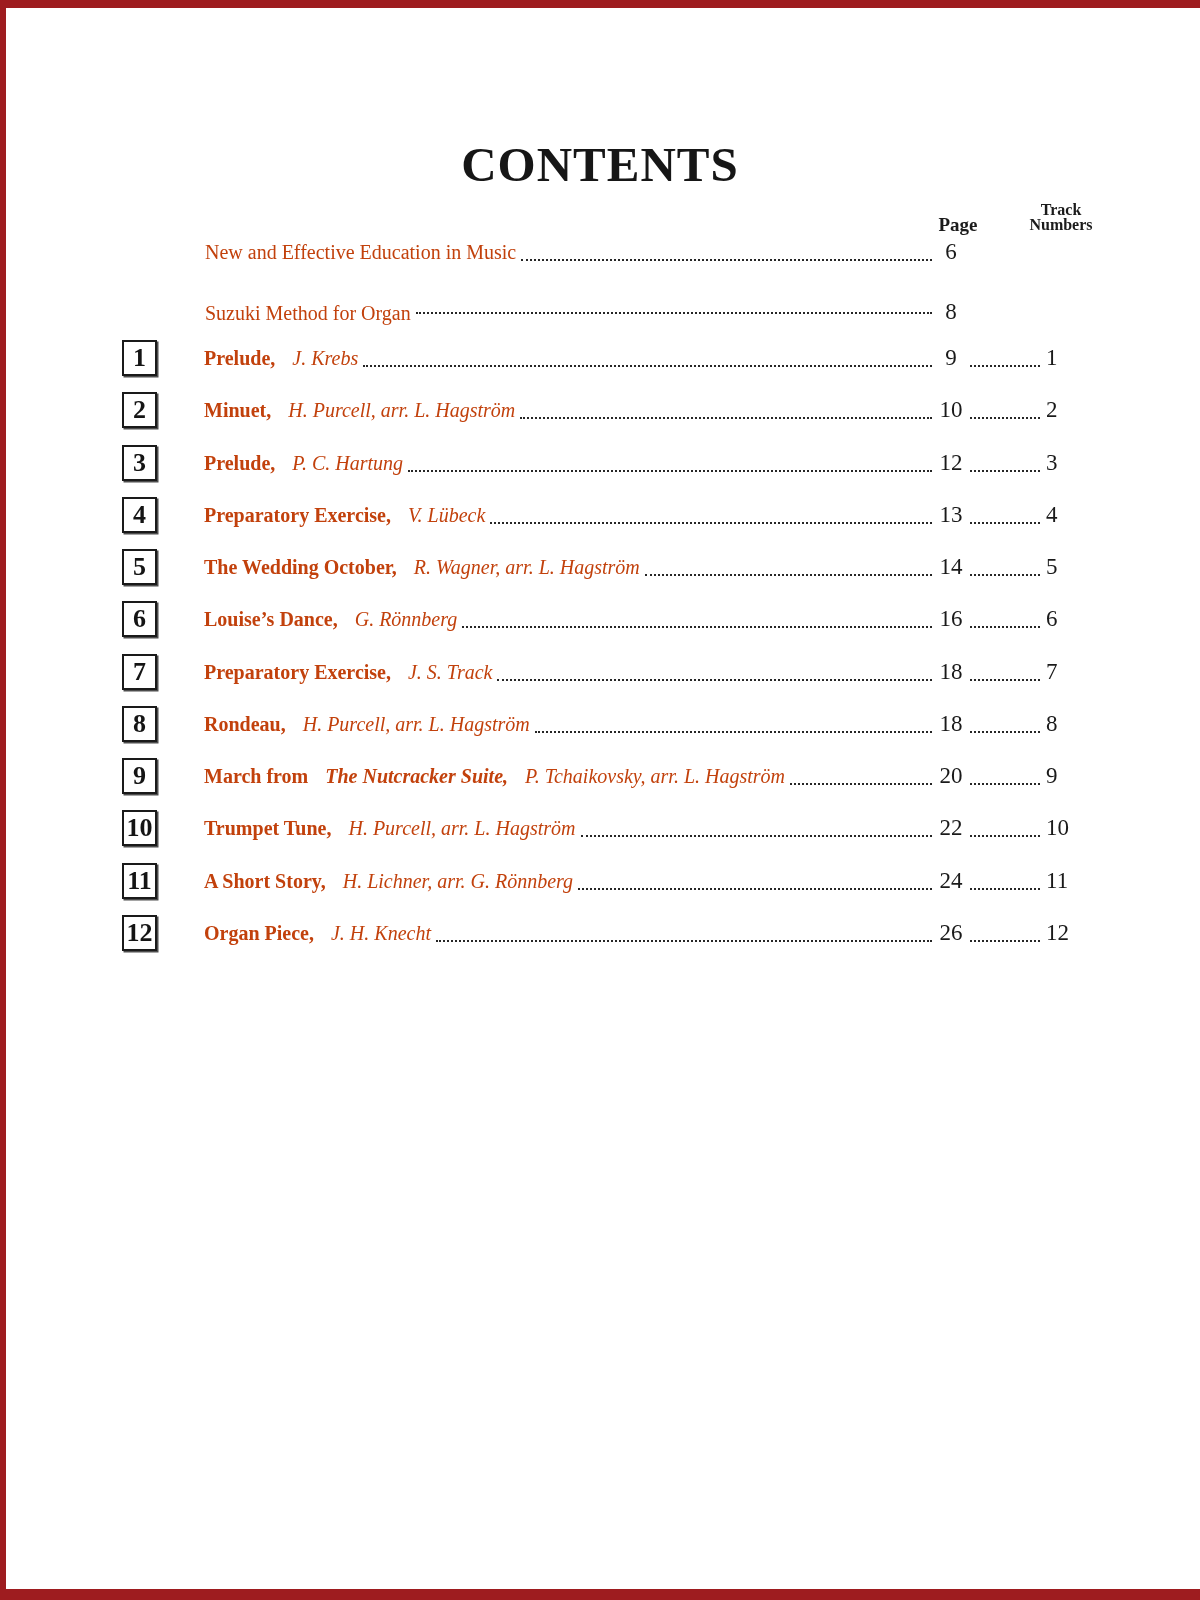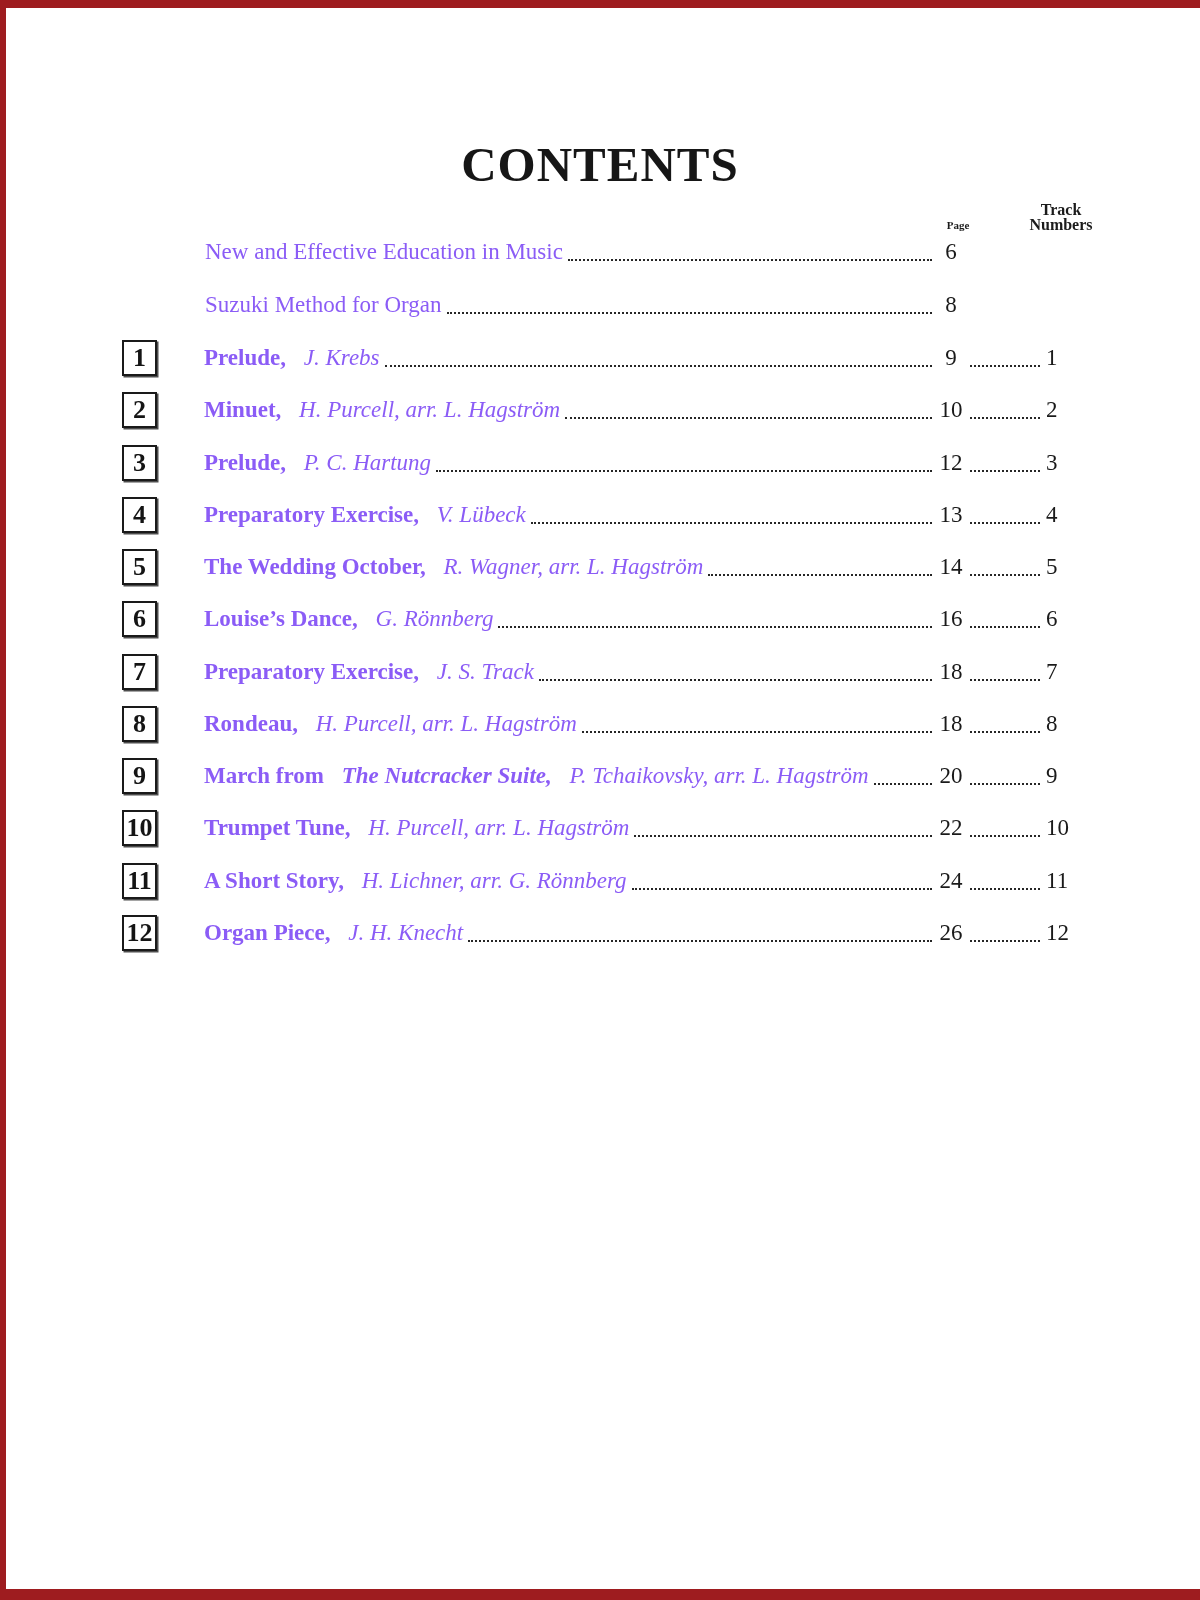--- a/index.html
+++ b/index.html
@@ -19,21 +19,21 @@
 
   .doc-title {
     position:absolute; left:0; right:0; top:139px;
     text-align:center;
     font-size:49px; font-weight:bold;
     letter-spacing:1px;
     line-height:52px;
     color:#161616;
   }
   .col-head { position:absolute; font-weight:bold; color:#1b1b1b; text-align:center; }
-  .col-head-page  { top:216px; left:918px; width:80px; font-size:11px; line-height:18px; }
+  .col-head-page  { top:216px; left:918px; width:80px; font-size:19px; line-height:18px; }
   .col-head-track { top:202px; left:1016px; width:90px; font-size:16px; line-height:15px; }
 
   .toc-row {
     position:absolute;
     height:40px;
     display:flex;
     align-items:center;
   }
   .toc-row.front { left:205px; right:230px; }
   .toc-row.numbered { left:122px; right:118px; }
@@ -44,23 +44,23 @@
     border:2.5px solid #1a1a1a;
     box-shadow:1.5px 1.5px 0 #4d4d4d;
     display:flex; align-items:center; justify-content:center;
     font-size:26px; font-weight:bold;
     margin-right:47px;
     background:#fff;
     color:#141414;
   }
   .entry-title {
     flex:none;
-    font-size:23px;
+    font-size:20px;
     white-space:nowrap;
-    color:#8b5cf6;
+    color:#c2410c;
   }
   .entry-title > span + span { margin-left:12px; }
   .seg-bold { font-weight:bold; }
   .seg-bolditalic { font-weight:bold; font-style:italic; }
   .seg-italic { font-style:italic; }
   .seg-regular { font-weight:normal; }
 
   .lead {
     flex:1 1 auto;
     min-width:10px;
@@ -111,21 +111,21 @@
 
   <div id="rows">
   <div class="toc-row front" style="top: 232px;">
     <span class="entry-title">
       <span class="seg-regular">New and Effective Education in Music</span>
     </span>
     <span class="lead"></span>
     <span class="pg">6</span>
   </div>
 
-  <div class="toc-row front" style="top: 285px;">
+  <div class="toc-row front" style="top: 285px; align-items: flex-end;">
     <span class="entry-title">
       <span class="seg-regular">Suzuki Method for Organ</span>
     </span>
     <span class="lead"></span>
     <span class="pg">8</span>
   </div>
 
   <div class="toc-row numbered" style="top: 338px;">
     <span class="numbox">1</span>
     <span class="entry-title">

